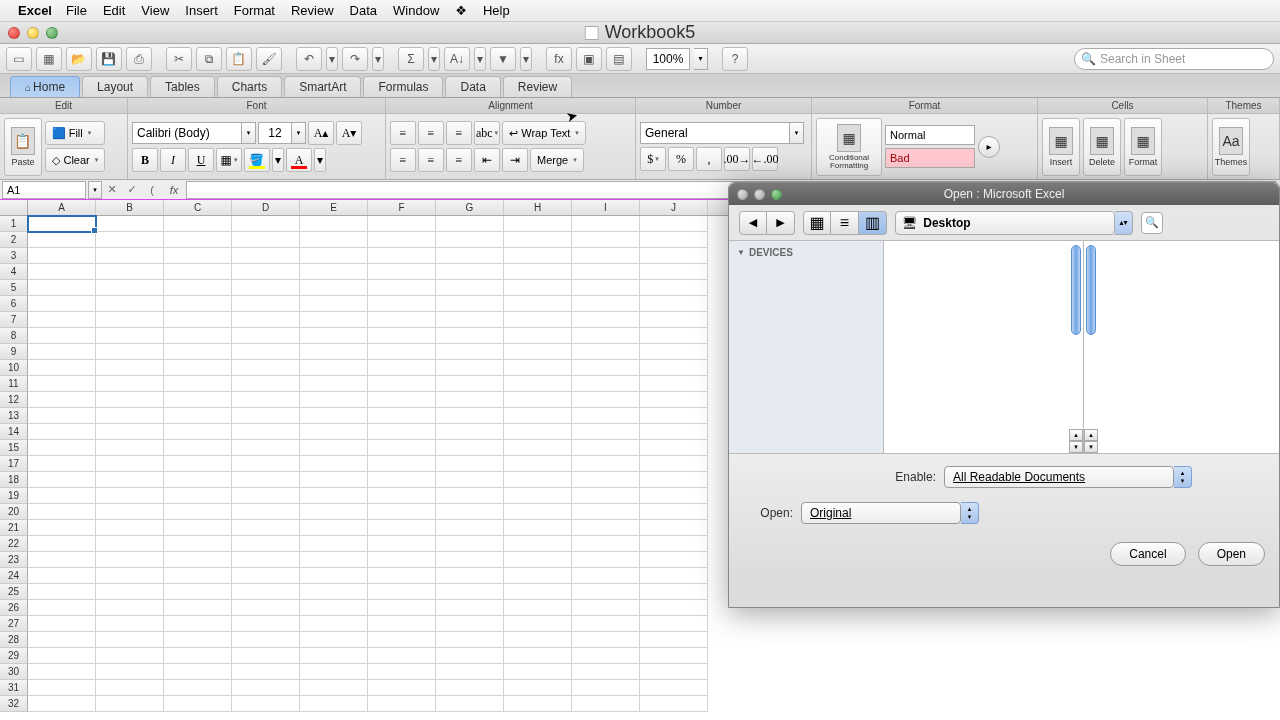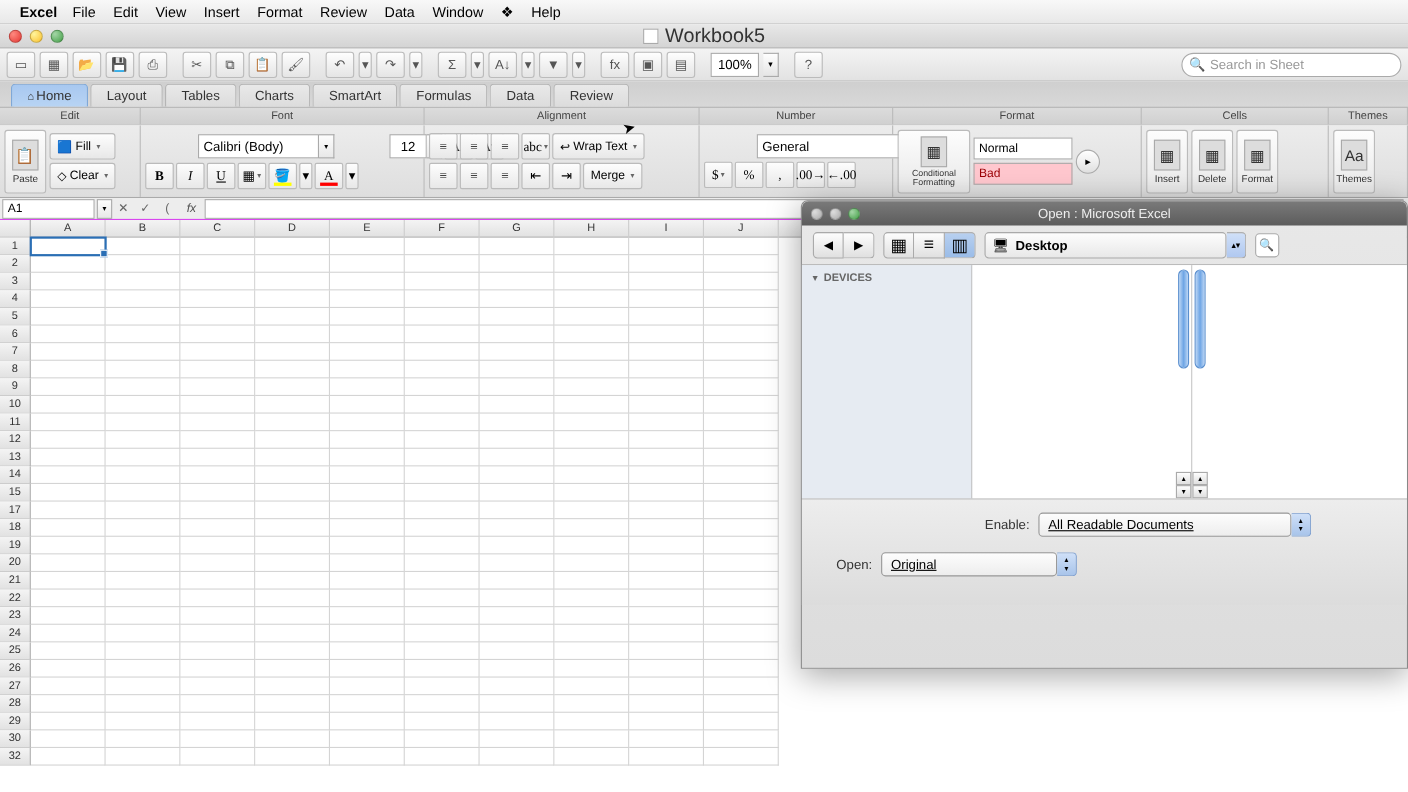--- a/index.html
+++ b/index.html
@@ -45,21 +45,21 @@
 .ribbon-body { height: 66px; background: linear-gradient(#ececec,#dedede); display:flex; border-bottom:1px solid #aaa;}
 .rgroup { border-right:1px solid #bbb; display:flex; align-items:center; padding:2px 4px; gap:3px;}
 .big-btn { width:38px; height:58px; background:linear-gradient(#fdfdfd,#e8e8e8); border:1px solid #bbb; border-radius:3px; display:flex; flex-direction:column; align-items:center; justify-content:center; font-size:9px; color:#333;}
 .big-btn .ico { width:24px; height:28px; background:#ddd; border:1px solid #aaa; margin-bottom:2px; display:flex;align-items:center;justify-content:center;font-size:14px;}
 .vstack { display:flex; flex-direction:column; gap:3px; }
 .hstack { display:flex; gap:2px; align-items:center;}
 .small-btn { height:24px; padding:0 6px; background:linear-gradient(#fdfdfd,#e8e8e8); border:1px solid #bbb; border-radius:3px; font-size:11px; display:flex;align-items:center; gap:3px;}
 .dd-arrow { font-size:7px; color:#666; margin-left:2px;}
 .font-select { width:110px; height:22px; background:#fff; border:1px solid #aaa; font-size:12px; padding:0 4px; display:flex;align-items:center;}
 .size-select { width:34px; height:22px; background:#fff; border:1px solid #aaa; font-size:12px; padding:0 2px; display:flex; align-items:center; justify-content:center;}
-.dd-wrap { display:flex;margin-left:48px; }
+.dd-wrap { display:flex; }
 .dd-cap { width:14px; height:22px; border:1px solid #aaa; border-left:none; background:linear-gradient(#fdfdfd,#e8e8e8); display:flex;align-items:center;justify-content:center; font-size:7px;}
 .sq-btn { width:26px; height:24px; background:linear-gradient(#fdfdfd,#e8e8e8); border:1px solid #bbb; border-radius:2px; display:flex;align-items:center;justify-content:center; font-size:12px; font-family:serif;}
 .sq-btn.bold { font-weight:bold; }
 .sq-btn.italic { font-style:italic; }
 .sq-btn.underline { text-decoration:underline; }
 .color-strip { position:absolute; bottom:2px; left:4px; right:4px; height:3px; }
 .sq-rel { position:relative; }
 .num-format { width:150px; height:22px; background:#fff; border:1px solid #aaa; font-size:12px; padding:0 4px; display:flex;align-items:center;}
 .style-box { width:90px; height:20px; border:1px solid #aaa; font-size:11px; padding:0 4px; display:flex;align-items:center;}
 .style-normal { background:#fff; }
@@ -738,20 +738,33 @@
         <div class="cell"></div>
         <div class="cell"></div>
         <div class="cell"></div>
         <div class="cell"></div>
         <div class="cell"></div>
         <div class="cell"></div>
         <div class="cell"></div>
         <div class="cell"></div>
       </div>
       <div class="row">
+        <div class="row-h">31</div>
+        <div class="cell"></div>
+        <div class="cell"></div>
+        <div class="cell"></div>
+        <div class="cell"></div>
+        <div class="cell"></div>
+        <div class="cell"></div>
+        <div class="cell"></div>
+        <div class="cell"></div>
+        <div class="cell"></div>
+        <div class="cell"></div>
+      </div>
+      <div class="row">
         <div class="row-h">32</div>
         <div class="cell"></div>
         <div class="cell"></div>
         <div class="cell"></div>
         <div class="cell"></div>
         <div class="cell"></div>
         <div class="cell"></div>
         <div class="cell"></div>
         <div class="cell"></div>
         <div class="cell"></div>
@@ -818,16 +831,20 @@
         <div class="popup-dd">▴<br>▾</div>
       </div>
     </div>
     <div class="ctrl-row">
       <div class="ctrl-label" style="width:50px">Open:</div>
       <div class="popup-wrap">
         <div class="popup" style="width:160px">Original</div>
         <div class="popup-dd">▴<br>▾</div>
       </div>
     </div>
+    <div class="dlg-buttons">
+      <div class="dlg-btn">Cancel</div>
+      <div class="dlg-btn">Open</div>
+    </div>
   </div>
 </div>
 
 <div class="cursor-arrow">➤</div>
 
 </body></html>

